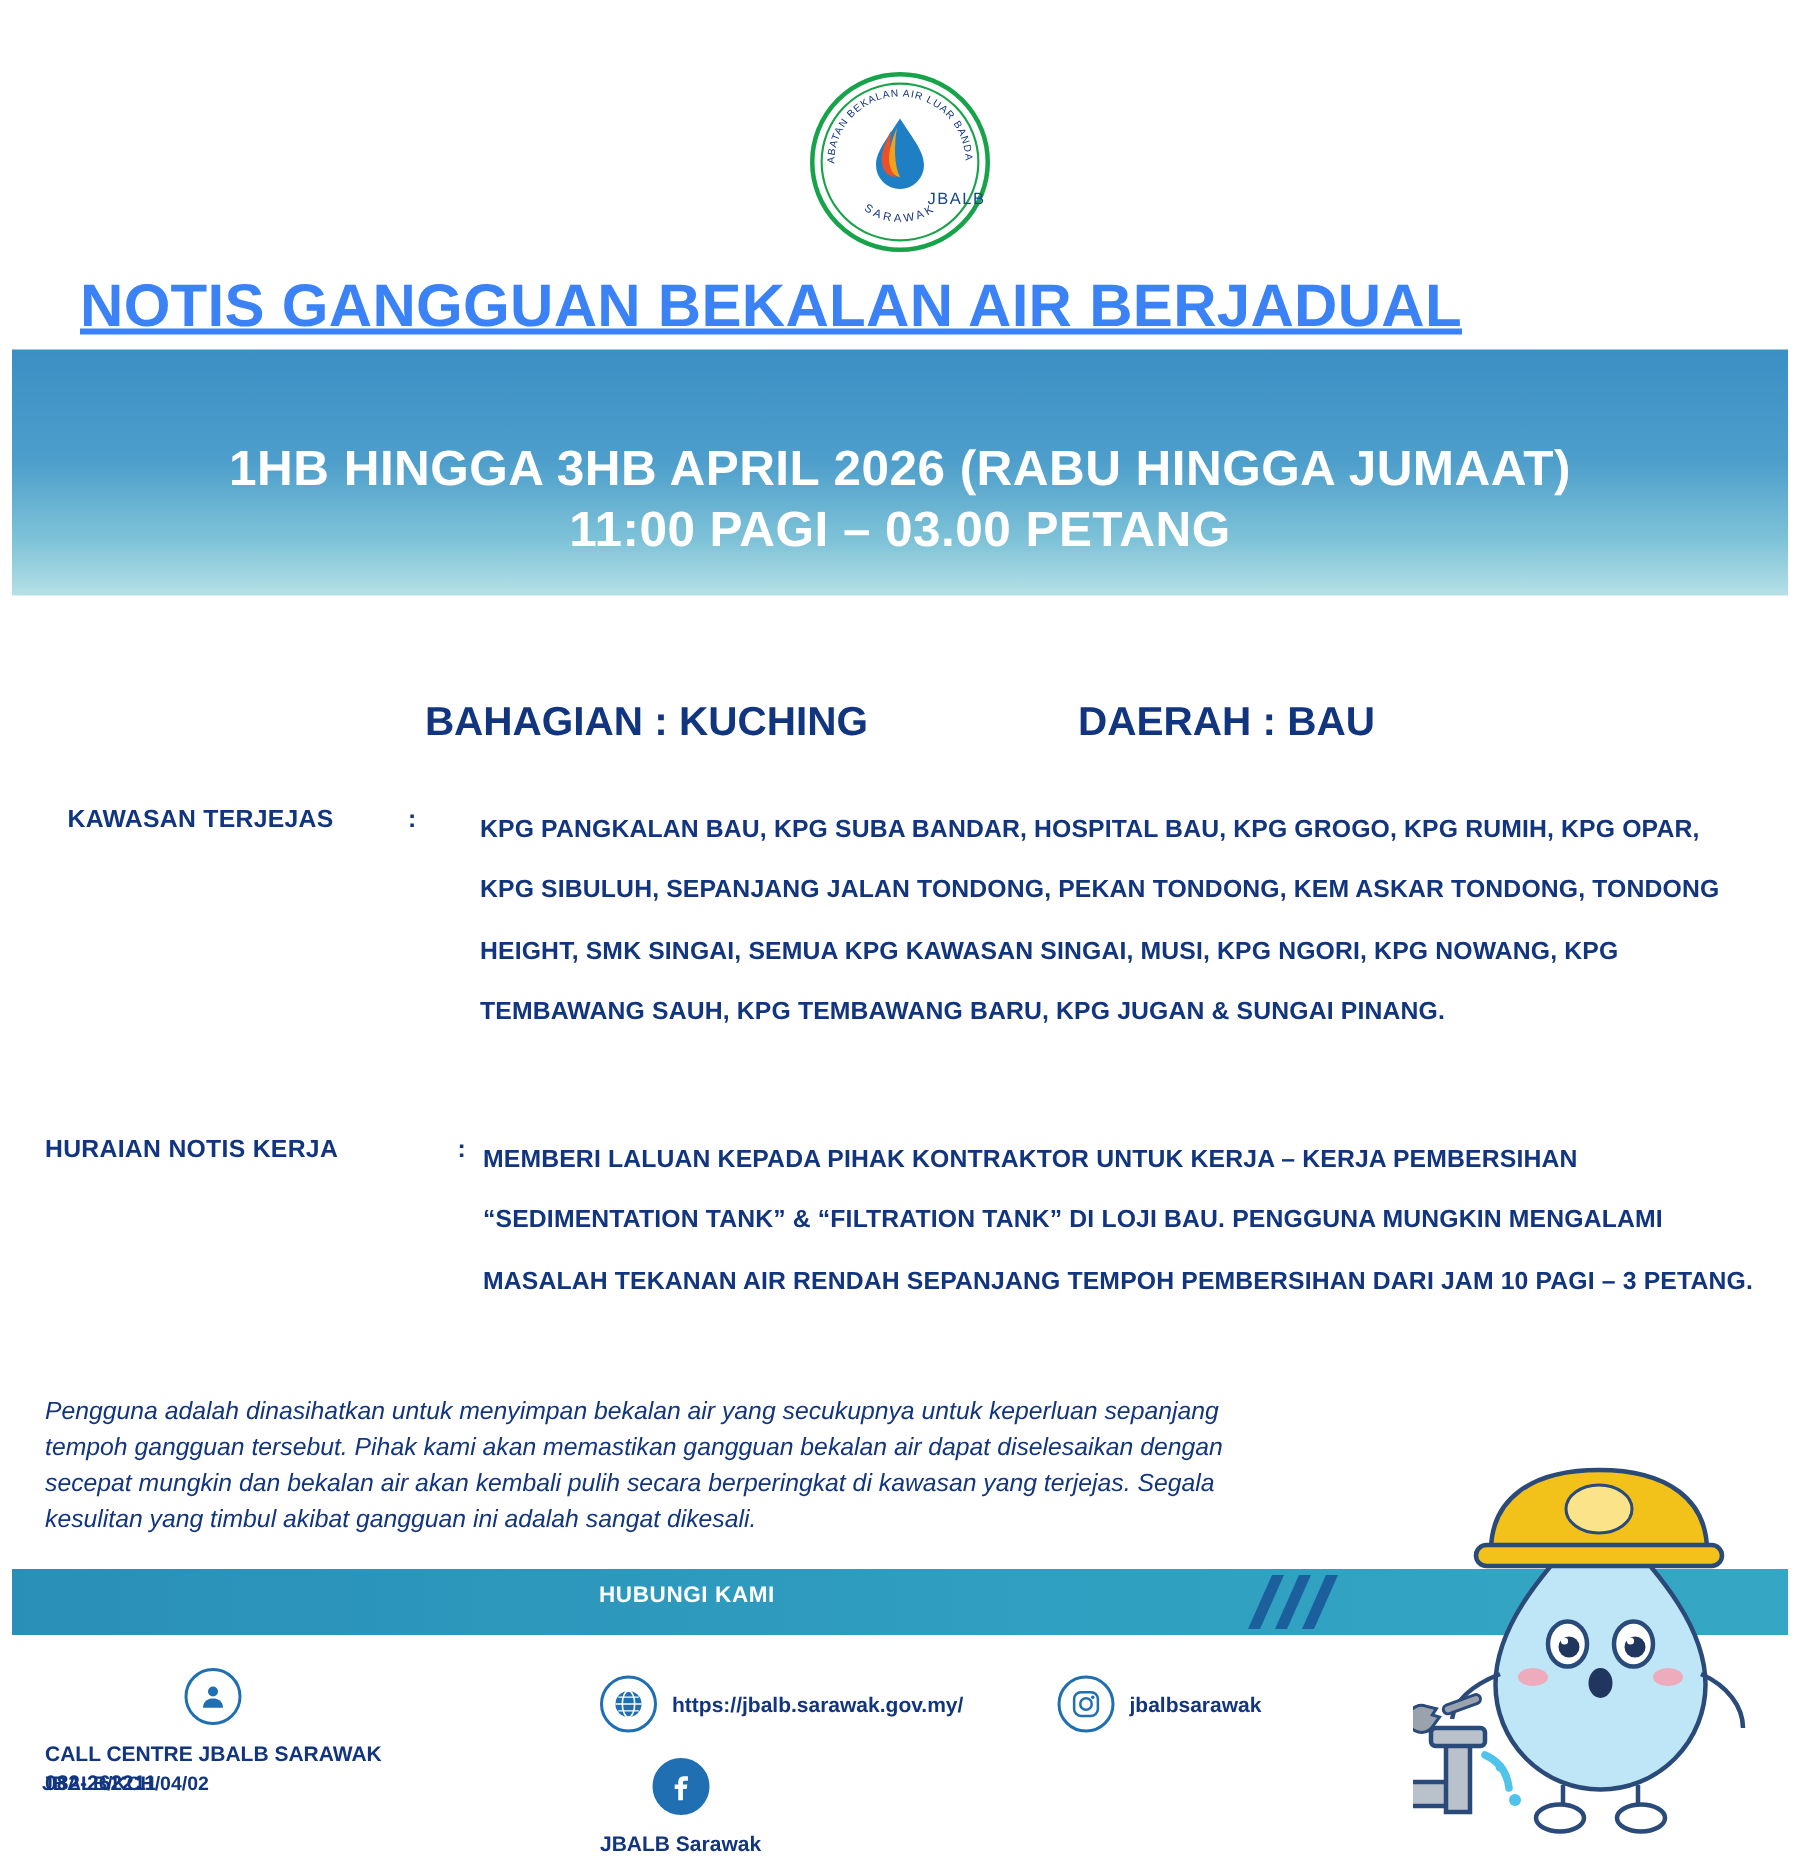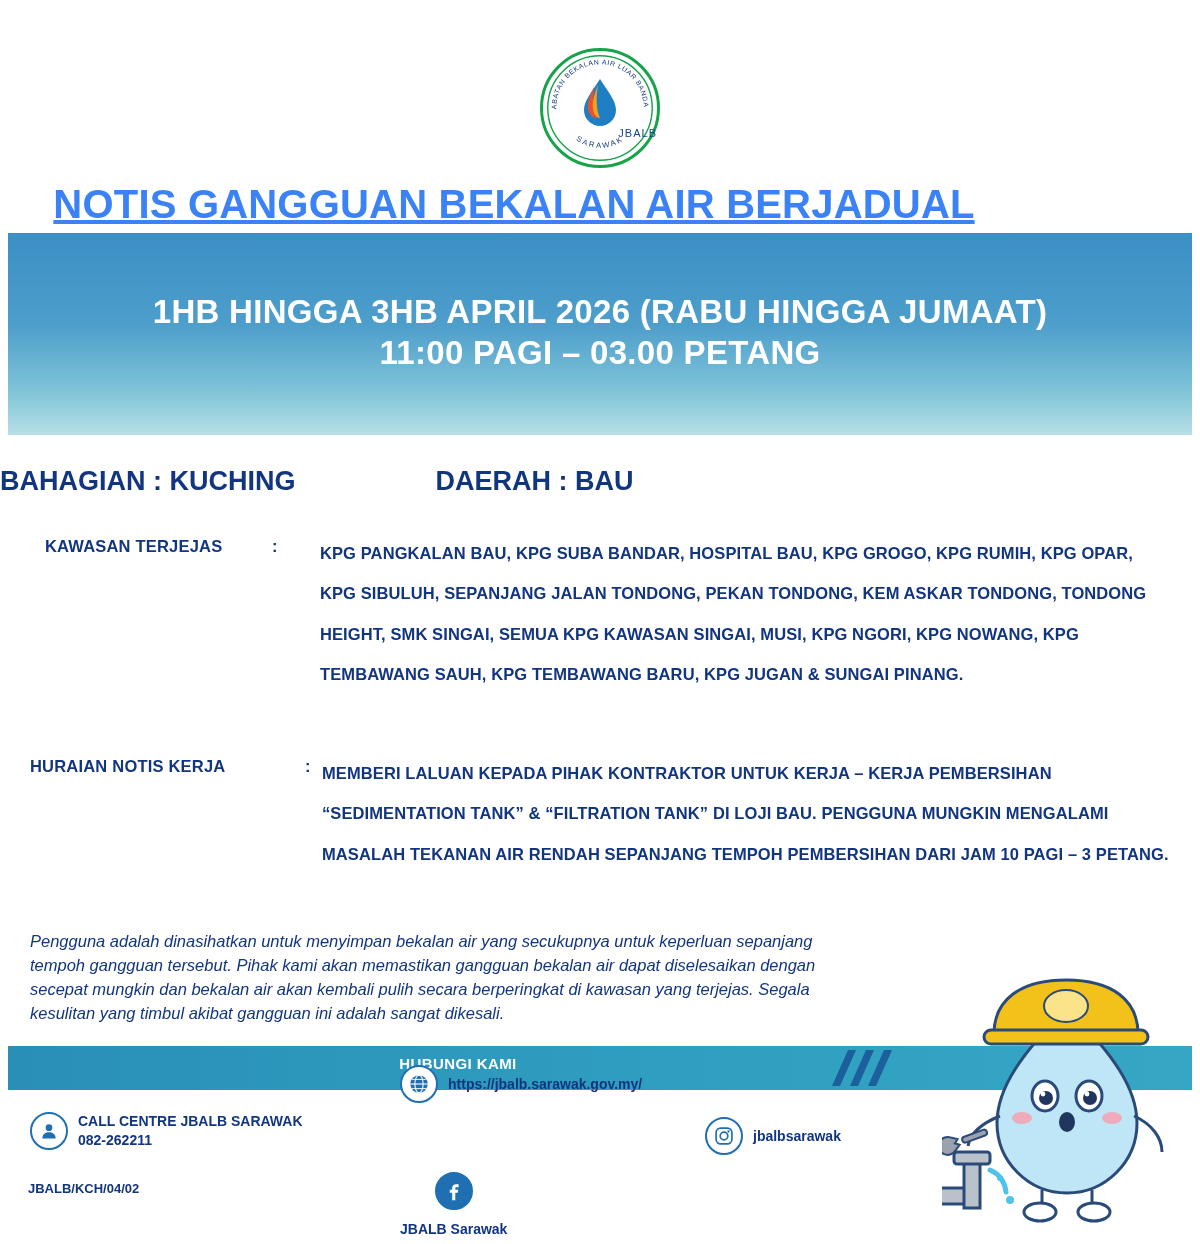--- a/index.html
+++ b/index.html
@@ -73,21 +73,21 @@
     color: #3b82f6;
     letter-spacing: 0.2px;
     text-decoration: underline;
   }
   
   .date-band {
     position: absolute;
     top: 233px;
     left: 8px;
     width: 1184px;
-    height: 202px;
+    height: 164px;
     background: linear-gradient(180deg, #3a8fc4 0%, #4d9ecb 45%, #7fc3d8 78%, #b7e0e6 100%);
     display: flex;
     flex-direction: column;
     align-items: center;
     justify-content: flex-start;
     padding-top: 58px;
     box-sizing: border-box;
   }
   .date-band .line1 {
     color: #ffffff;
@@ -103,20 +103,21 @@
     letter-spacing: 0.3px;
     line-height: 1.3;
   }
   
   .region-row {
     position: absolute;
     top: 466px;
     left: 0;
     width: 1200px;
     display: flex;
+    justify-content: center;
     gap: 140px;
     color: #12357f;
     font-size: 27px;
     font-weight: bold;
   }
   .field-label {
     position: absolute;
     font-size: 16.5px;
     font-weight: bold;
     color: #12357f;
@@ -203,22 +204,22 @@
   .c-icon.filled {
     background: #1f6fb2;
     border-color: #1f6fb2;
   }
   .c-text {
     font-size: 14px;
     font-weight: bold;
     color: #12357f;
     line-height: 1.35;
   }
-  #contact-call { top: 1112px; left: 30px; }
-  #contact-web { top: 1065px; left: 400px; }
+  #contact-call { top: 1112px; left: 30px; flex-direction: column; }
+  #contact-web { top: 1117px; left: 400px; }
   #contact-ig { top: 1117px; left: 705px; }
   #contact-fb { top: 1172px; left: 400px; flex-direction: column; }
   .ref-code {
     position: absolute;
     top: 1181px;
     left: 28px;
     font-size: 13px;
     font-weight: bold;
     color: #12357f;
   }

